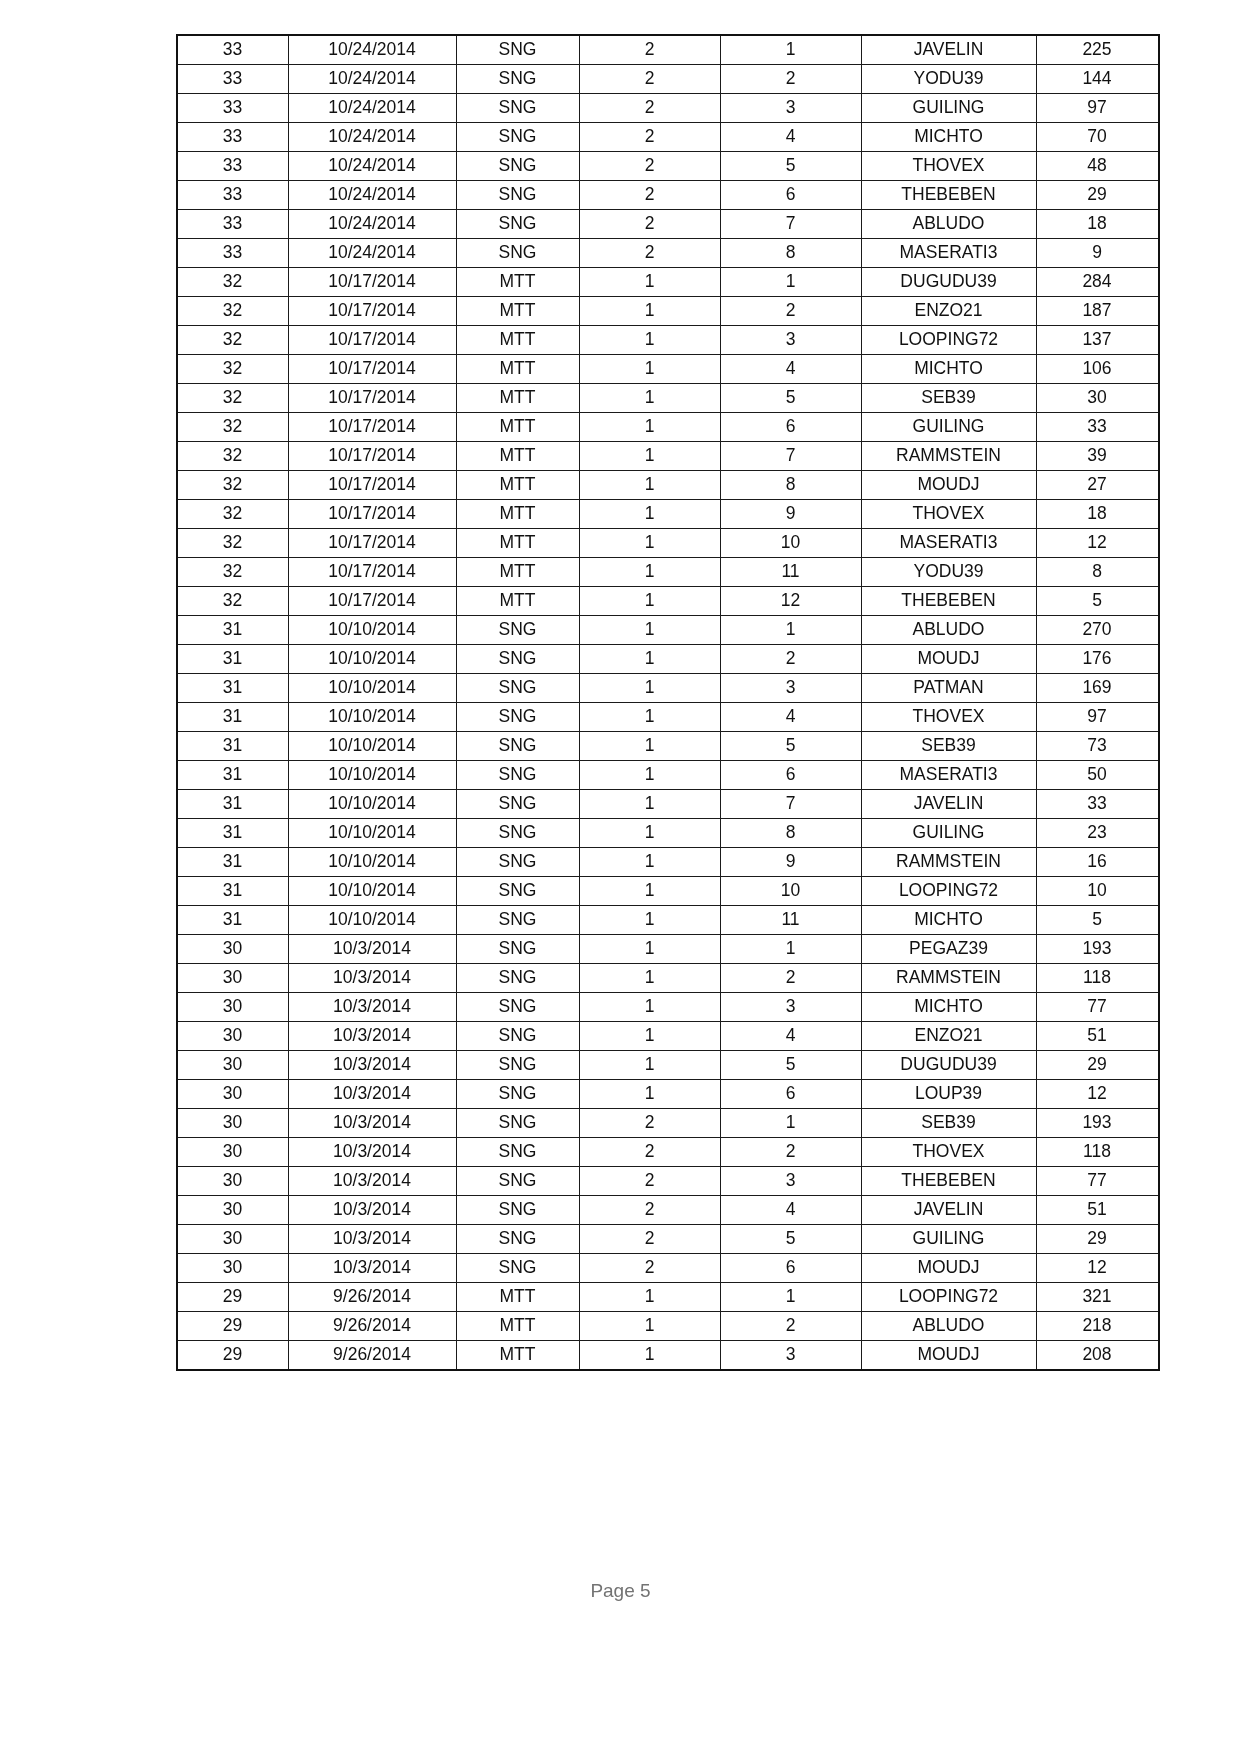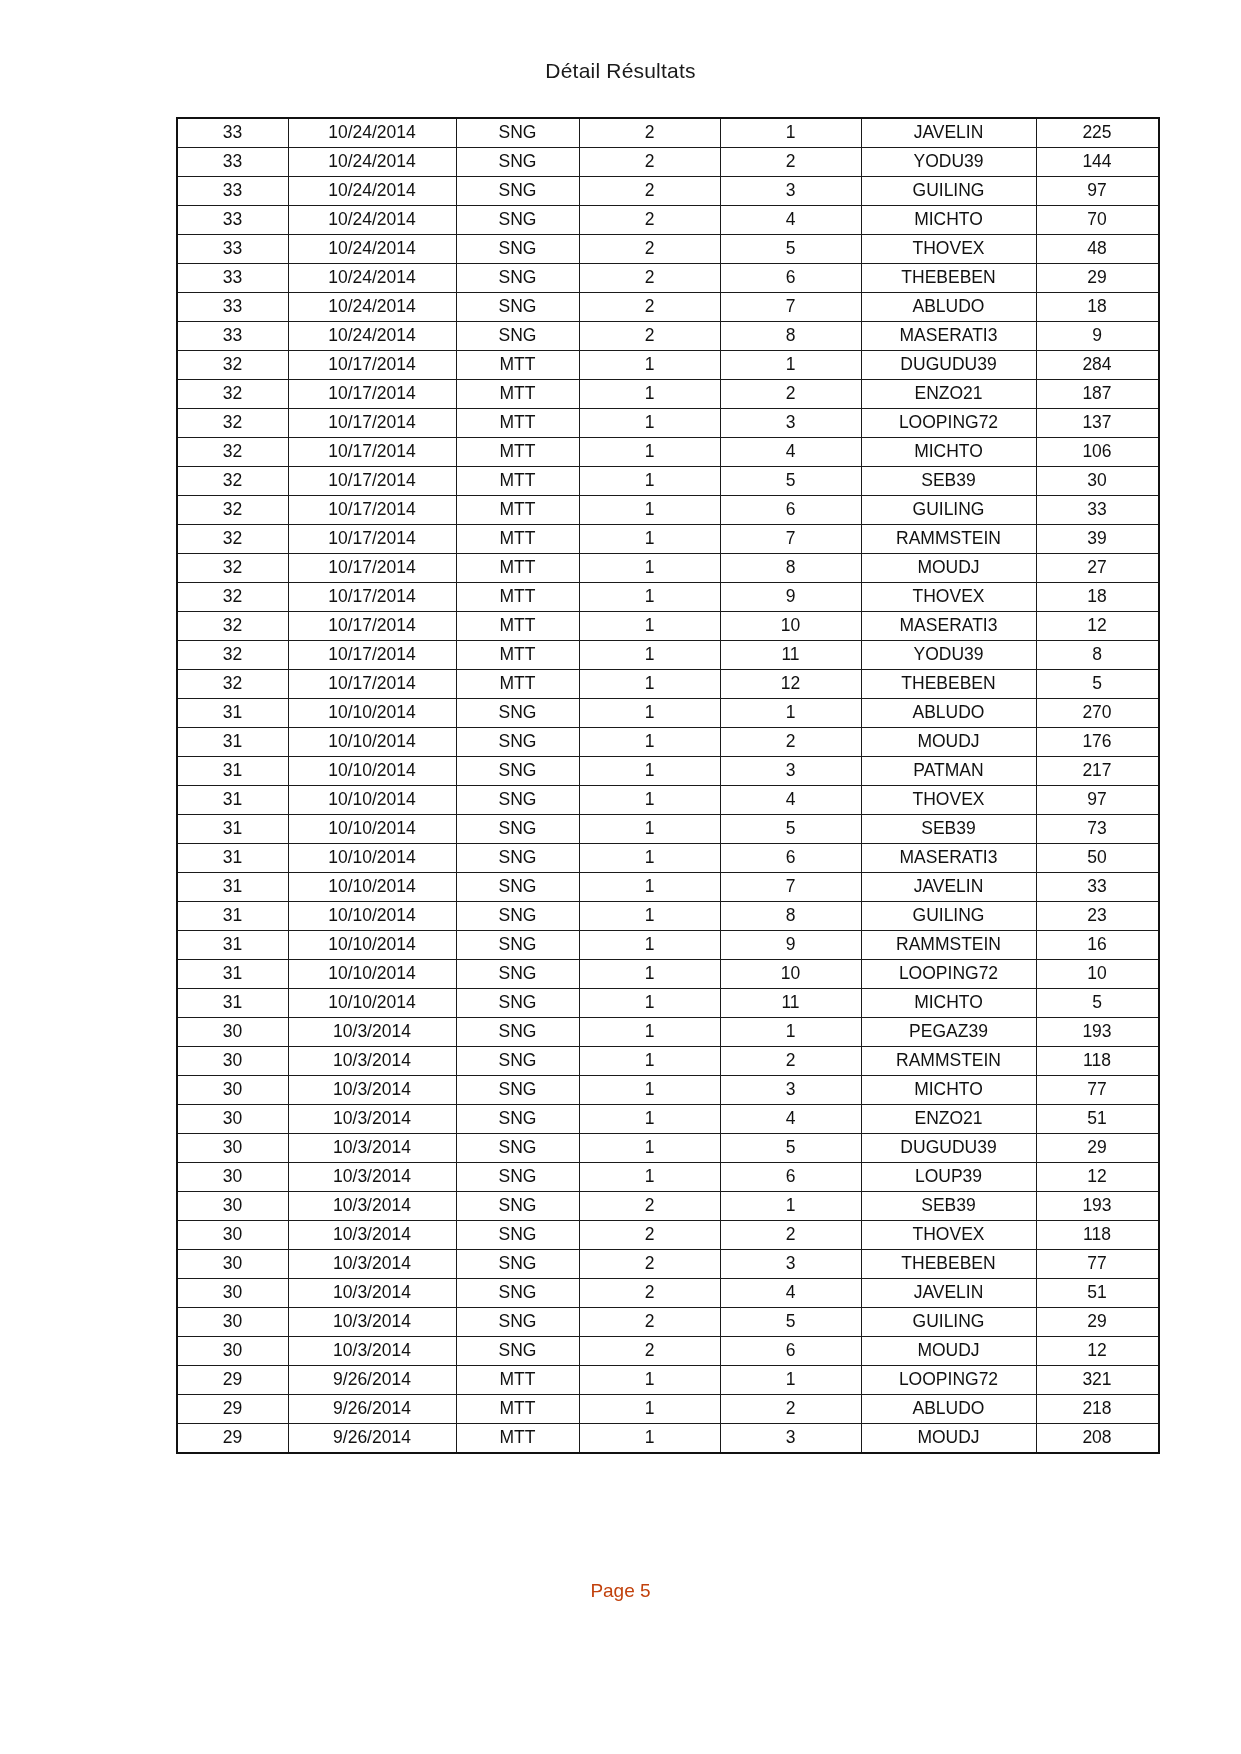--- a/index.html
+++ b/index.html
@@ -62,30 +62,29 @@
   td.c-place   { width: 128px; }
   td.c-player  { width: 162px; text-align: left; padding-left: 8px; }
   td.c-points  { width: 109px; }
   .footer {
     position: absolute;
     left: 0;
     right: 0;
     bottom: 0;
     text-align: center;
     font-size: 19px;
-    color: #c2410c;
+    color: #737373;
     padding-bottom: 152px;
   }
 </style>
 </head>
 <body>
 
 <div class="page">
 
-  <div class="doc-title">Détail Résultats</div>
 
   <div class="table-wrap">
     <table class="results">
       <tbody>
           <tr>
             <td class="c-season">33</td>
             <td class="c-date">10/24/2014</td>
             <td class="c-type">SNG</td>
             <td class="c-table">2</td>
             <td class="c-place">1</td>
@@ -281,21 +280,21 @@
             <td class="c-player">MOUDJ</td>
             <td class="c-points">176</td>
           </tr>
           <tr>
             <td class="c-season">31</td>
             <td class="c-date">10/10/2014</td>
             <td class="c-type">SNG</td>
             <td class="c-table">1</td>
             <td class="c-place">3</td>
             <td class="c-player">PATMAN</td>
-            <td class="c-points">217</td>
+            <td class="c-points">169</td>
           </tr>
           <tr>
             <td class="c-season">31</td>
             <td class="c-date">10/10/2014</td>
             <td class="c-type">SNG</td>
             <td class="c-table">1</td>
             <td class="c-place">4</td>
             <td class="c-player">THOVEX</td>
             <td class="c-points">97</td>
           </tr>

